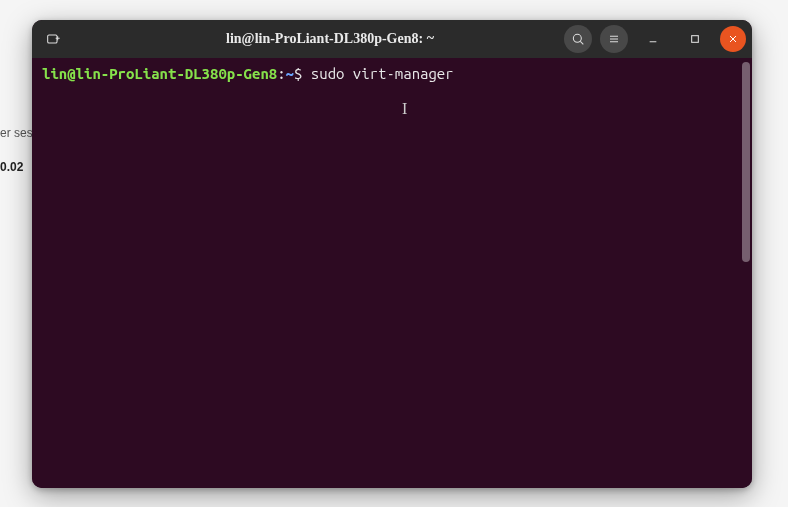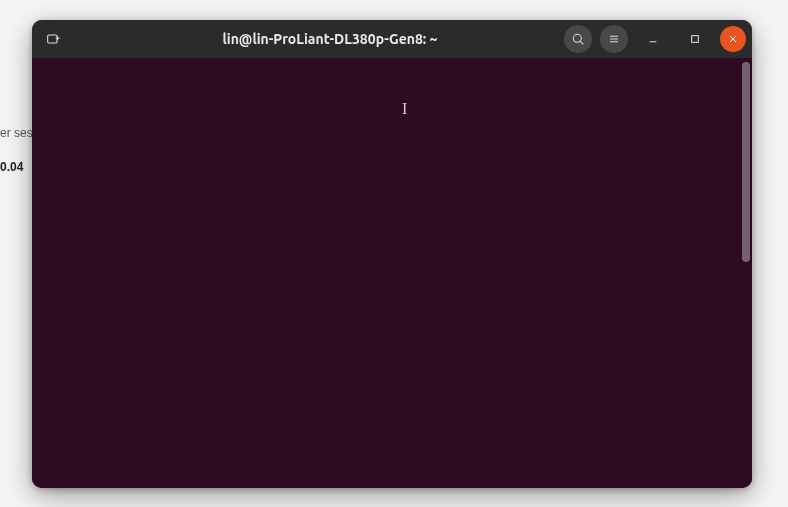--- a/index.html
+++ b/index.html
@@ -30,20 +30,21 @@
       flex-direction: column;
     }
     .titlebar {
       height: 38px;
       background: #2b2b2b;
       display: flex;
       align-items: center;
       padding: 0 6px 0 4px;
       gap: 11px;
       color: #e6e6e6;
+      font-family: Liberation Serif, serif;
     }
     .tb-left { display: flex; align-items: center; gap: 4px; width: 60px; }
     .tb-btn {
       width: 34px; height: 28px;
       border-radius: 6px;
       display: flex; align-items: center; justify-content: center;
       color: #ddd;
     }
     .tb-btn.circle {
       width: 28px; height: 28px;
@@ -96,21 +97,21 @@
       color: #ccc;
       font-family: serif;
       font-size: 16px;
       pointer-events: none;
     }
   </style>
 </head>
 <body>
 
 <div class="bg-frag bg1">er ses</div>
-<div class="bg-frag bg2">0.04</div>
+<div class="bg-frag bg2">0.02</div>
 
 <div class="window">
   <div class="titlebar">
     <div class="tb-left">
       <div class="tb-btn hover">
         <svg viewBox="0 0 24 24">
           <rect x="4" y="6" width="14" height="12" rx="2"></rect>
           <line x1="19" y1="8" x2="19" y2="14"></line>
           <line x1="16" y1="11" x2="22" y2="11"></line>
         </svg>
@@ -144,16 +145,17 @@
       <div class="close-btn">
         <svg viewBox="0 0 24 24">
           <line x1="6" y1="6" x2="18" y2="18"></line>
           <line x1="18" y1="6" x2="6" y2="18"></line>
         </svg>
       </div>
     </div>
   </div>
 
   <div class="term-area">
+    <div><span class="prompt-user">lin@lin-ProLiant-DL380p-Gen8</span><span class="prompt-sep">:</span><span class="prompt-path">~</span><span class="prompt-sep">$</span><span> </span><span>sudo virt-manager</span></div>
     <div class="ibeam">I</div>
     <div class="scrollbar"></div>
   </div>
 </div>
 
 </body></html>

